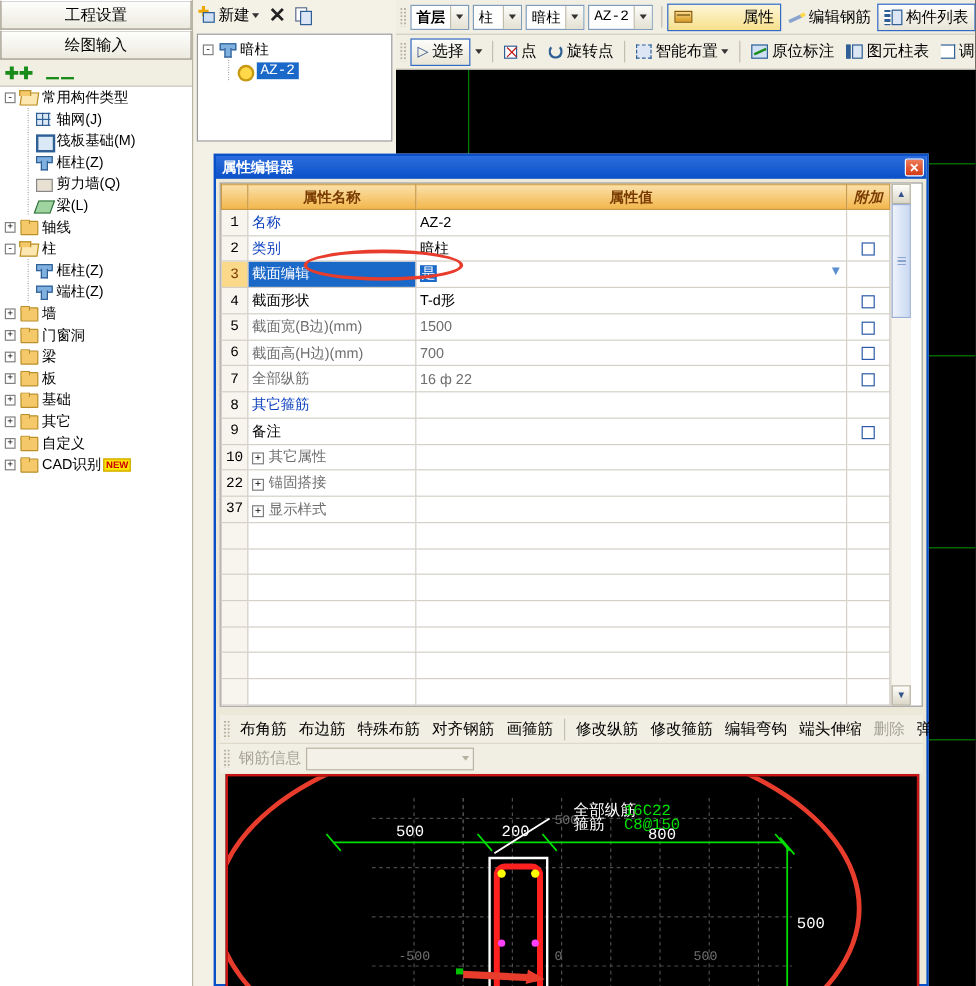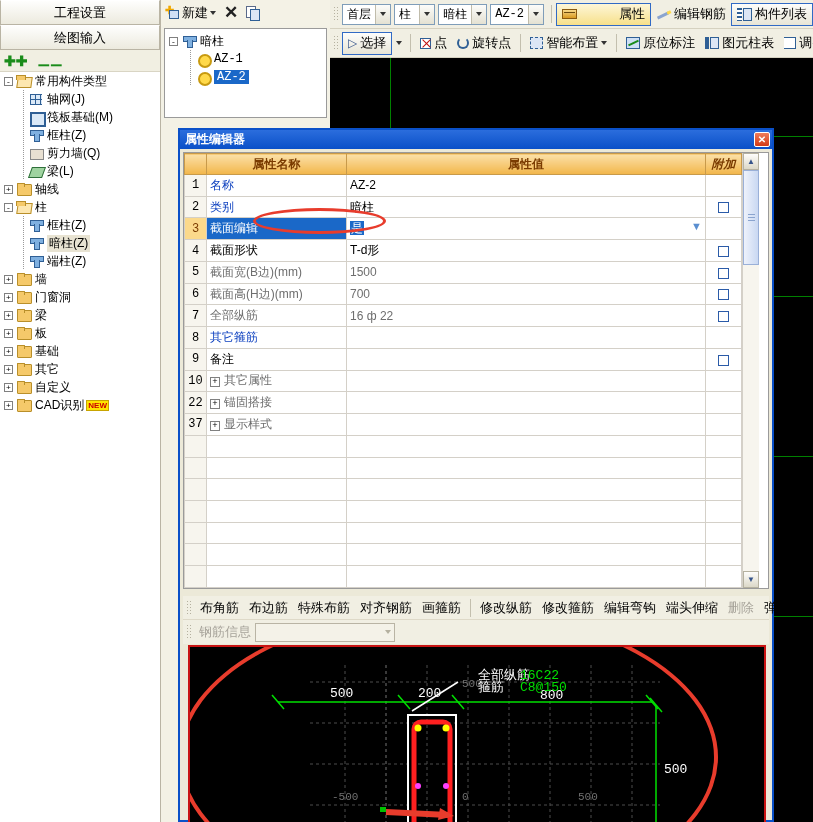--- a/index.html
+++ b/index.html
@@ -285,26 +285,20 @@
         <span class="exp">-</span>
         <span class="ic ic-folder-open"></span>
         <span class="lbl">柱</span>
       </div>
       <div class="tnode">
         <span class="spacer" style="width:18px"></span>
         <span class="dots"></span>
         <span class="ic ic-col"></span>
         <span class="lbl">框柱(Z)</span>
       </div>
-      <div class="tnode sel">
-        <span class="spacer" style="width:18px"></span>
-        <span class="dots"></span>
-        <span class="ic ic-col"></span>
-        <span class="lbl">暗柱(Z)</span>
-      </div>
       <div class="tnode">
         <span class="spacer" style="width:18px"></span>
         <span class="dots"></span>
         <span class="ic ic-col"></span>
         <span class="lbl">端柱(Z)</span>
       </div>
       <div class="tnode">
         <span class="spacer" style="width:4px"></span>
         <span class="exp">+</span>
         <span class="ic ic-folder"></span>
@@ -377,35 +371,29 @@
         <div class="ctn">
           <span class="spacer" style="width:2px"></span>
           <span class="exp">-</span>
           <span class="ic ic-col"></span>
           <span class="pl-lbl">暗柱</span>
         </div>
         <div class="ctn">
           <span class="spacer" style="width:18px"></span>
           <span class="dots"></span>
           <span class="ic ic-gear"></span>
-          <span class="pl-lbl">AZ-1</span>
-        </div>
-        <div class="ctn">
-          <span class="spacer" style="width:18px"></span>
-          <span class="dots"></span>
-          <span class="ic ic-gear"></span>
           <span class="sel-lbl">AZ-2</span>
         </div>
       </div>
   </div>
 
   <div class="tbrow" style="top:0px; width:483px;">
     <span class="grip"></span>
     <span class="combo" style="width:70px;">
-      <span class="cv" style="flex:1;">首层</span>
+      <span class="cv" style="flex:1;font-weight:bold;">首层</span>
       <span class="carrow">
           <span class="caret"></span>
         </span>
     </span>
     <span class="combo" style="width:68px;">
       <span class="cv" style="flex:1;">柱</span>
       <span class="carrow">
           <span class="caret"></span>
         </span>
     </span>

